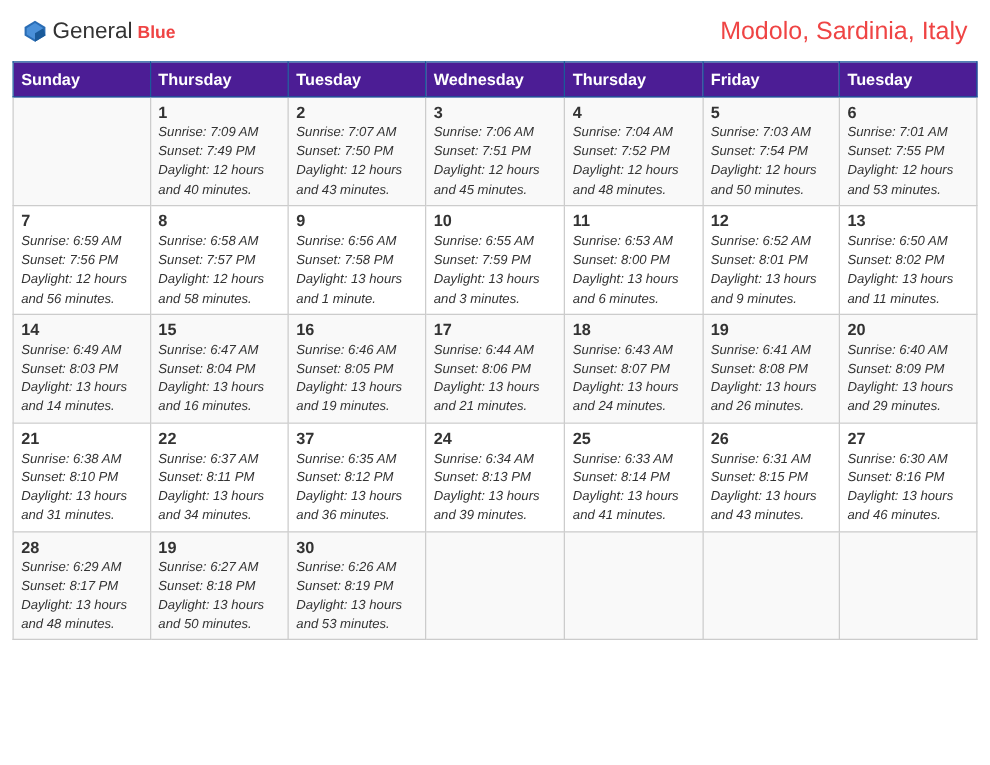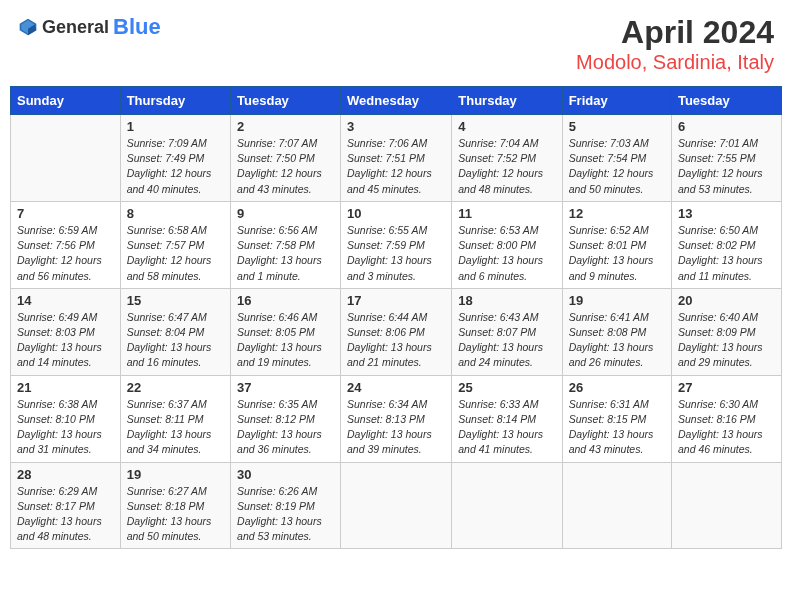--- a/index.html
+++ b/index.html
@@ -17,27 +17,27 @@
       margin-bottom: 8px;
       padding: 4px 8px;
     }
     .logo {
       display: flex;
       align-items: center;
       gap: 4px;
     }
     .logo-text-general {
       font-size: 18px;
-      font-weight: bold;
+      font-weight: normal;
       color: #333;
     }
     .logo-text-blue {
-      font-size: 22px;
-      font-weight: bold;
-      color: #3b82f6;
+      font-size: 14px;
+      font-weight: bold;
+      color: #ef4444;
     }
     .logo-icon {
       width: 20px;
       height: 20px;
     }
     .title-section {
       text-align: right;
     }
     .month-title {
       font-size: 32px;
@@ -47,21 +47,21 @@
     .location-title {
       font-size: 20px;
       color: #ef4444;
     }
     table {
       width: 100%;
       border-collapse: collapse;
       font-size: 11px;
     }
     thead tr th {
-      background-color: #1d4ed8;
+      background-color: #4c1d95;
       color: #fff;
       text-align: left;
       padding: 6px 6px;
       font-size: 13px;
       font-weight: bold;
       border: 1px solid #1a5a9a;
     }
     tbody tr td {
       border: 1px solid #ccc;
       padding: 4px 6px;
@@ -99,21 +99,20 @@
   <div class="logo">
     <svg class="logo-icon" viewBox="0 0 24 24">
       <polygon points="12,2 22,8 22,16 12,22 2,16 2,8" fill="#2a6db5"></polygon>
       <polygon points="12,4 20,9 20,15 12,20 4,15 4,9" fill="#4a90d9"></polygon>
       <polygon points="12,14 20,9 22,16 12,22" fill="#1a5a9a"></polygon>
     </svg>
     <span class="logo-text-general">General</span>
       <span class="logo-text-blue">Blue</span>
   </div>
   <div class="title-section">
-    <div class="month-title">April 2024</div>
     <div class="location-title">Modolo, Sardinia, Italy</div>
   </div>
 </div>
 
 <table>
   <thead>
     <tr>
     <th>Sunday</th>
         <th>Thursday</th>
         <th>Tuesday</th>

